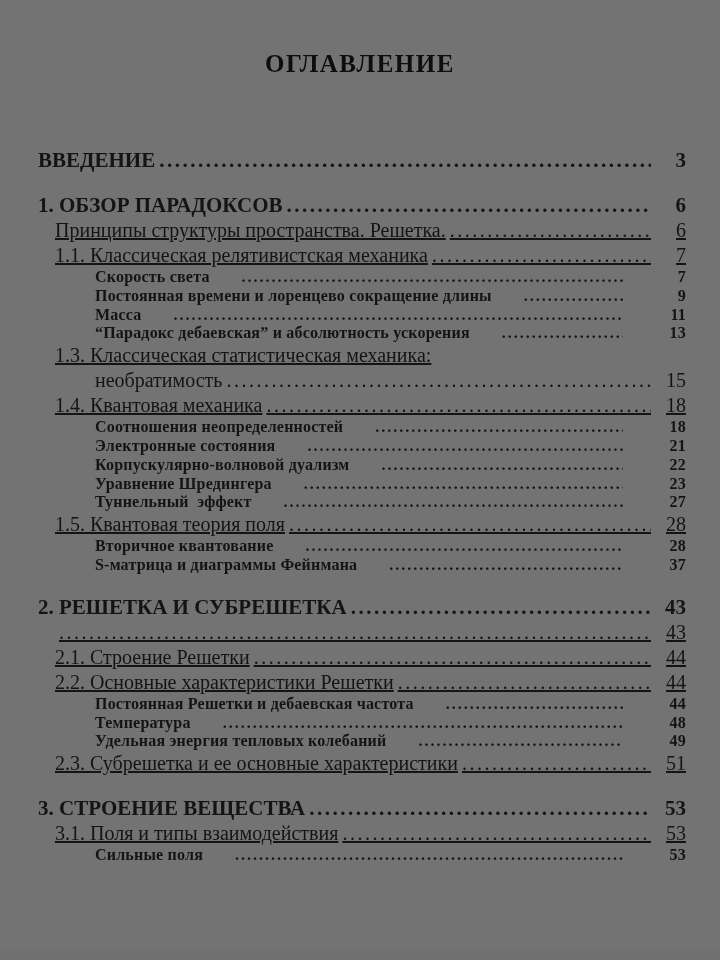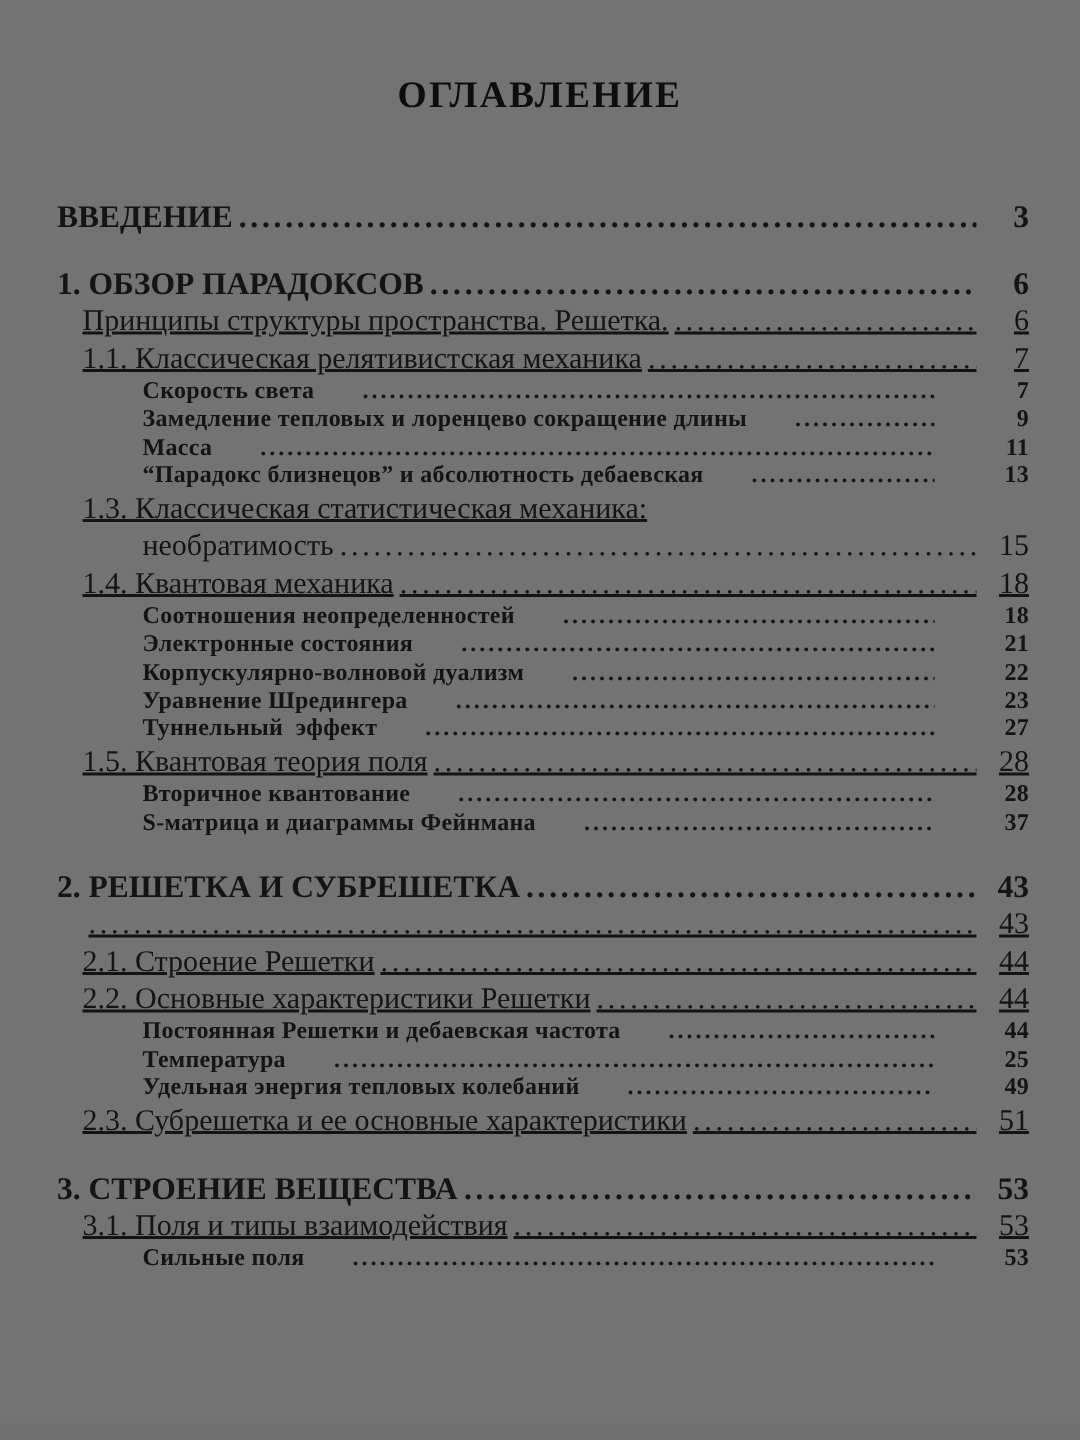--- a/index.html
+++ b/index.html
@@ -21,21 +21,21 @@
     padding-top: 51px;
     text-align: center;
     font-size: 25px;
     line-height: 26px;
     font-weight: bold;
     letter-spacing: 1.5px;
     color: #0d0d0d;
   }
   .toc-list {
     position: absolute;
-    top: 131px;
+    top: 147px;
     left: 38px;
     width: 648px;
   }
   .row {
     display: flex;
     align-items: baseline;
   }
   .row .title {
     white-space: pre;
   }
@@ -132,31 +132,31 @@
         <span class="title">1.1. Классическая релятивистская механика</span>
         <span class="dots"></span>
         <span class="page">7</span>
       </div>
       <div class="row sub">
         <span class="title">Скорость света</span>
         <span class="dots"></span>
         <span class="page">7</span>
       </div>
       <div class="row sub">
-        <span class="title">Замедление тепловых и лоренцево сокращение длины</span>
+        <span class="title">Постоянная времени и лоренцево сокращение длины</span>
         <span class="dots"></span>
         <span class="page">9</span>
       </div>
       <div class="row sub">
         <span class="title">Масса</span>
         <span class="dots"></span>
         <span class="page">11</span>
       </div>
       <div class="row sub">
-        <span class="title">“Парадокс близнецов” и абсолютность дебаевская</span>
+        <span class="title">“Парадокс дебаевская” и абсолютность ускорения</span>
         <span class="dots"></span>
         <span class="page">13</span>
       </div>
       <div class="row section no-page">
         <span class="title">1.3. Классическая статистическая механика:</span>
         <span class="dots"></span>
         <span class="page"></span>
       </div>
       <div class="row section-cont">
         <span class="title">необратимость</span>
@@ -228,21 +228,21 @@
         <span class="page">44</span>
       </div>
       <div class="row sub">
         <span class="title">Постоянная Решетки и дебаевская частота</span>
         <span class="dots"></span>
         <span class="page">44</span>
       </div>
       <div class="row sub">
         <span class="title">Температура</span>
         <span class="dots"></span>
-        <span class="page">25</span>
+        <span class="page">48</span>
       </div>
       <div class="row sub">
         <span class="title">Удельная энергия тепловых колебаний</span>
         <span class="dots"></span>
         <span class="page">49</span>
       </div>
       <div class="row section">
         <span class="title">2.3. Субрешетка и ее основные характеристики</span>
         <span class="dots"></span>
         <span class="page">51</span>

